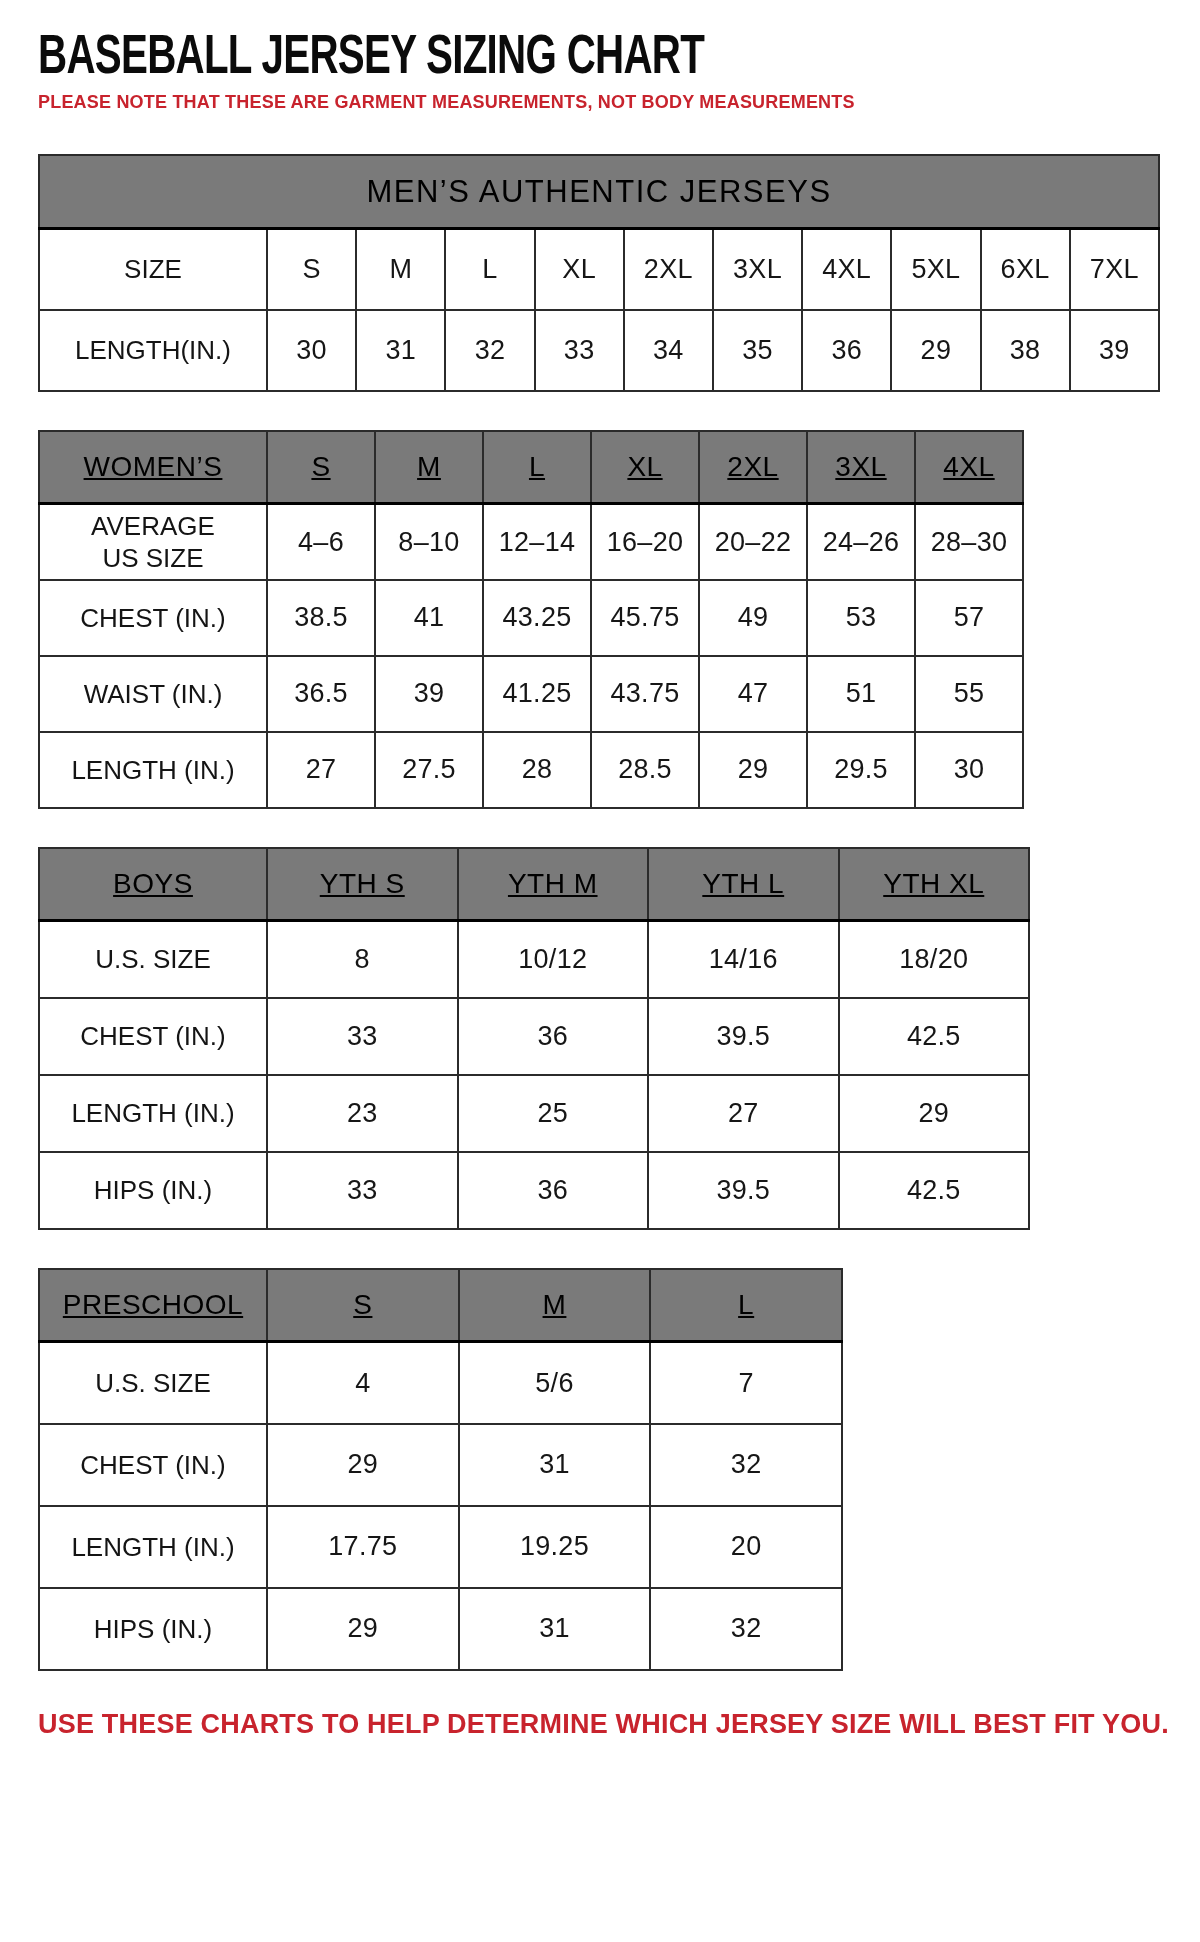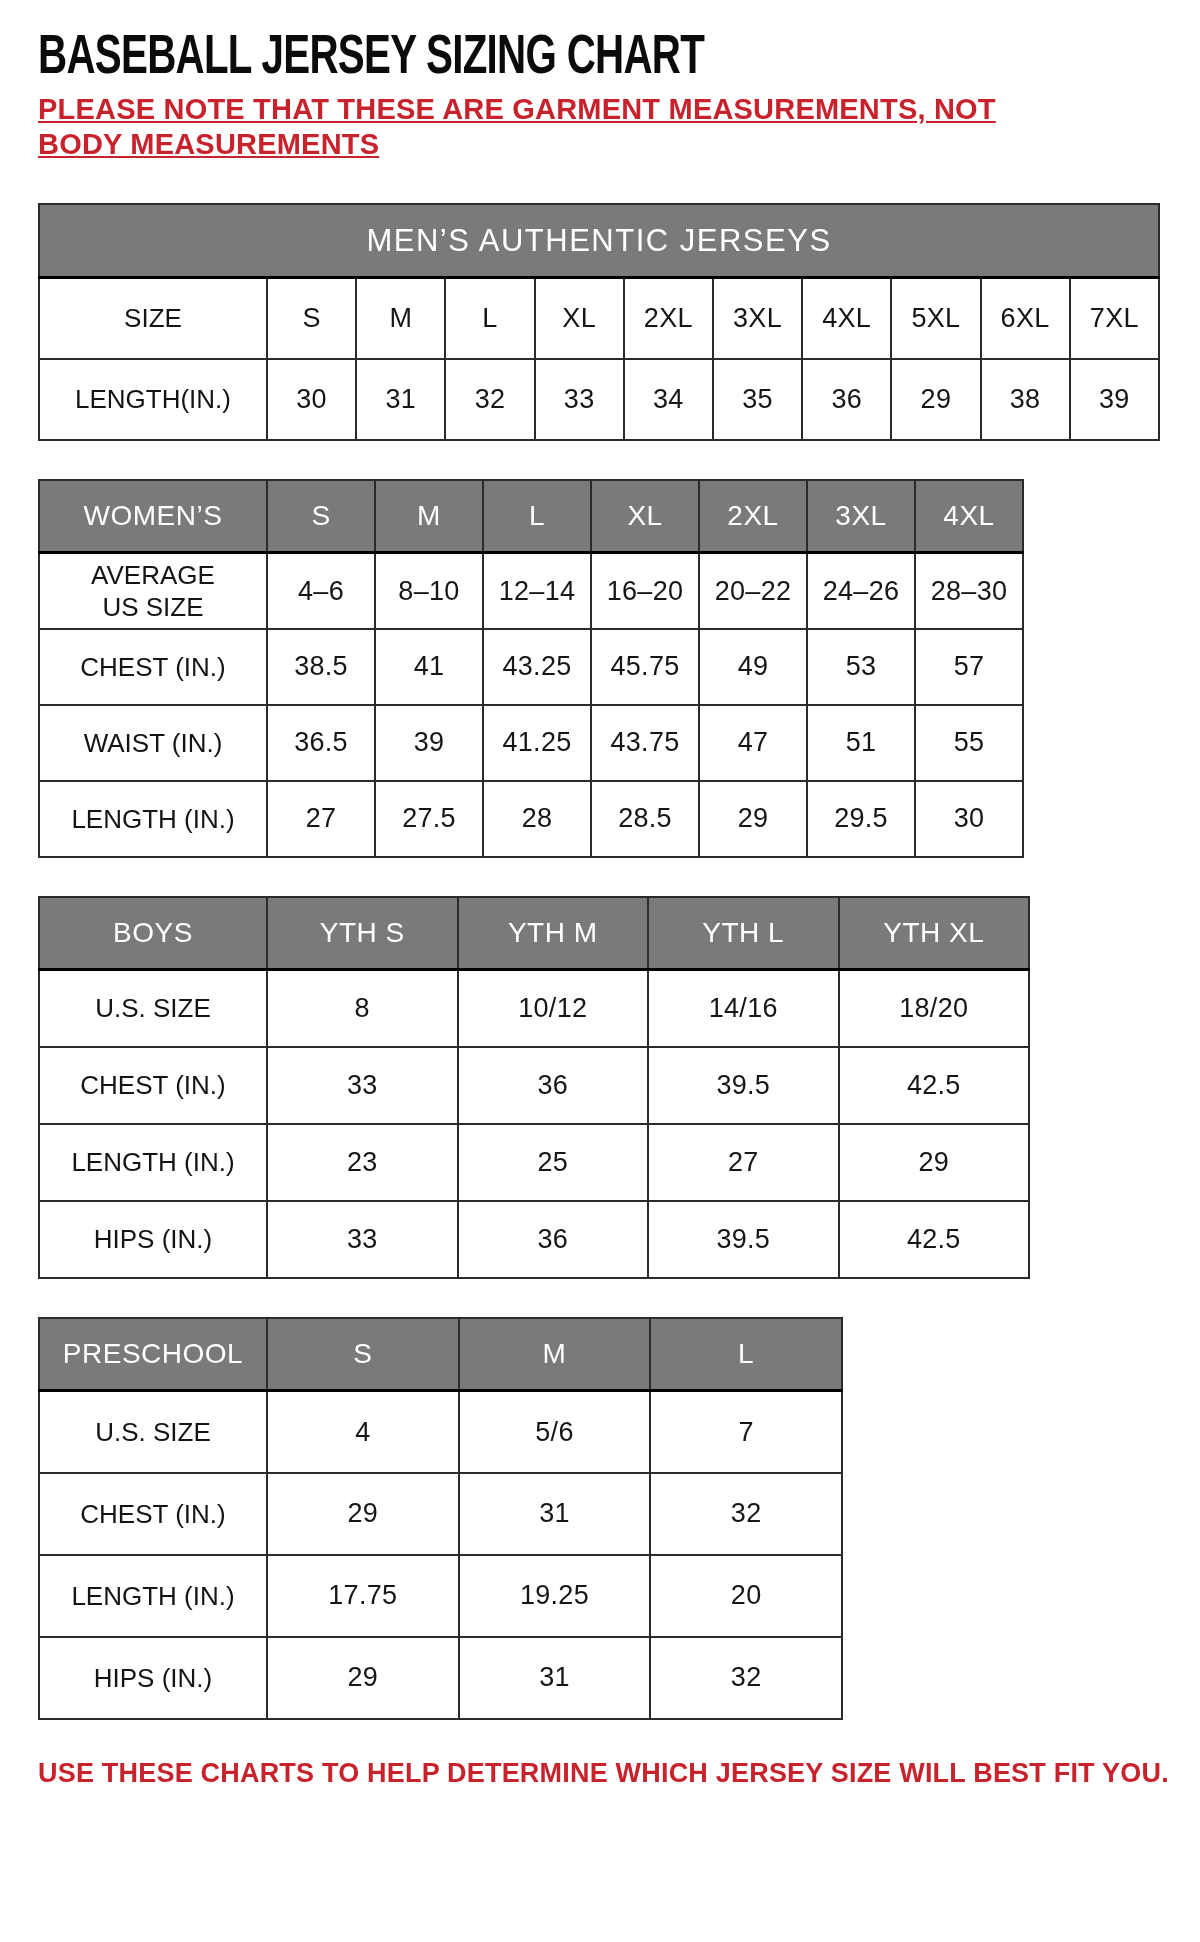--- a/index.html
+++ b/index.html
@@ -8,35 +8,35 @@
     width:1200px; height:1942px; overflow:hidden;
     font-family:"Liberation Sans","DejaVu Sans",sans-serif;
     color:#111; padding:26px 0 0 38px;
   }
   .page-title {
     font-size:56px; font-weight:bold; letter-spacing:-1px; line-height:1.0;
     white-space:nowrap; transform:scaleX(0.72); transform-origin:left center;
     margin-bottom:10px; color:#0b0b0b;
   }
   .note {
-    color:var(--accent-red,#c8232d); font-weight:bold; font-size:29px;
-    line-height:1.22; max-width:980px; letter-spacing:0.2px; margin-bottom:40px;text-decoration:underline;
+    color:var(--accent-red,#c8232d); font-weight:bold; font-size:18px;
+    line-height:1.22; max-width:980px; letter-spacing:0.2px; margin-bottom:40px;
   }
   table { border-collapse:collapse; table-layout:fixed; margin-bottom:38px; }
   th, td {
     border:2px solid var(--border-color,#2b2b2b);
     text-align:center; vertical-align:middle; font-weight:normal;
     padding:2px 4px; overflow:hidden;
   }
   .banner-row th, .header-row th {
-    background:var(--header-gray,#7a7a7a); color:#ffffff;
+    background:var(--header-gray,#7a7a7a); color:#000000;
     border-bottom:3px solid #000;
   }
   .banner-row th { font-size:31px; letter-spacing:1.5px; height:74px; }
-  .header-row th { font-size:28px; letter-spacing:0.5px; height:73px; }
+  .header-row th { font-size:28px; letter-spacing:0.5px; height:73px;text-decoration:underline; }
   tbody .row-label { font-size:26px; color:#141414; white-space:pre-line; line-height:1.25; }
   td { font-size:27px; color:#161616; letter-spacing:0.3px; }
   col.col-label { width:228px; }
   .tbl-mens { width:1122px; }
   .tbl-mens .data-row { height:81px;padding-left:28px; }
   .tbl-mens .data-row:first-of-type { height:79px; }
   .tbl-womens { width:986px; }
   .tbl-womens .data-row { height:76px; }
   .tbl-boys { width:992px;margin-top:20px; }
   .tbl-boys .data-row { height:77px; }

